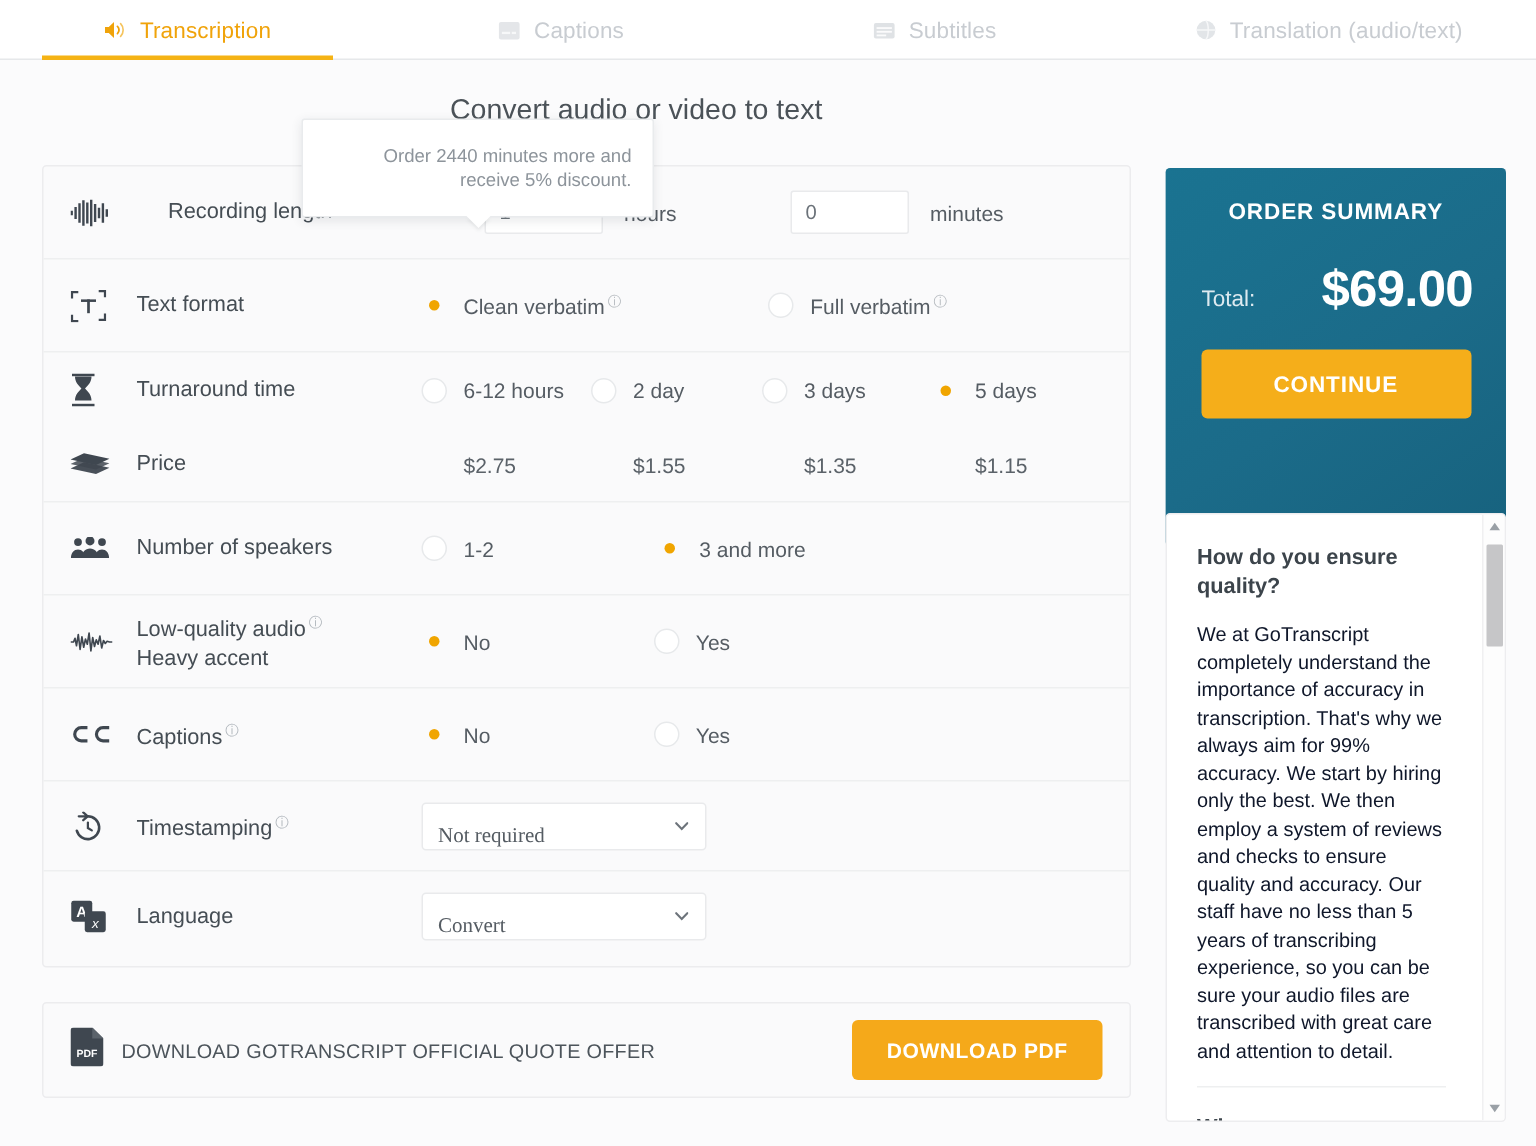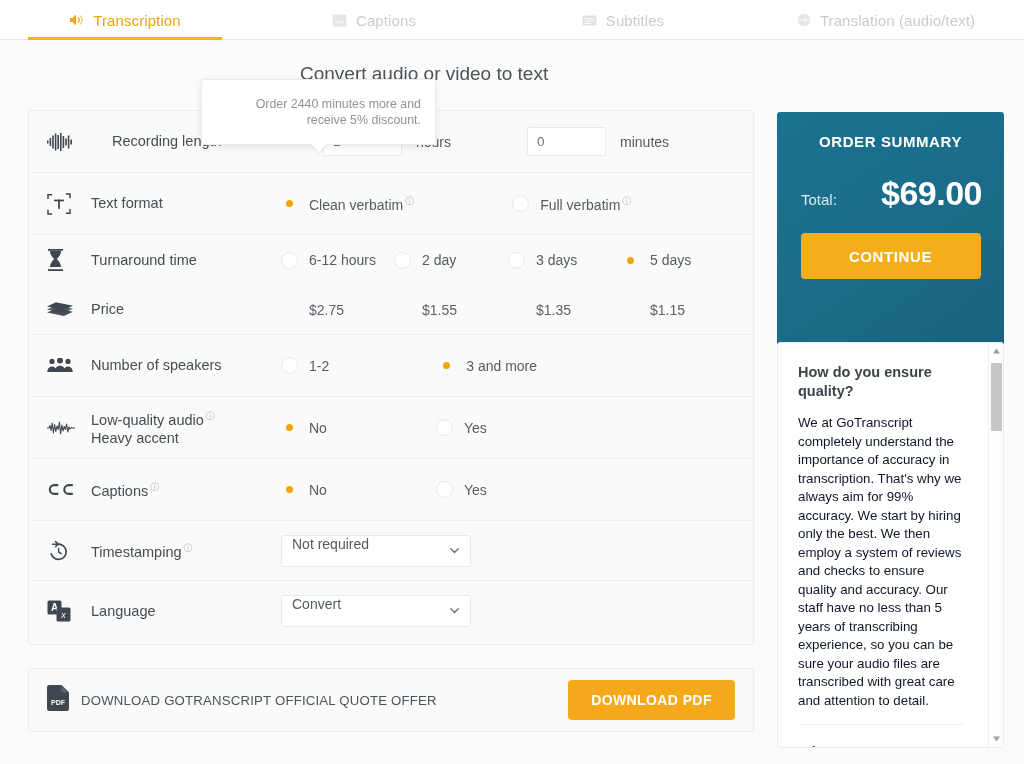--- a/index.html
+++ b/index.html
@@ -123,22 +123,22 @@
   .radio-label { font-size: 14px; color: #555c63; margin-left: 11px; white-space: nowrap; }
   .radio-label .sup { font-size: 9px; vertical-align: super; color: #b3b8bd; margin-left: 2px; }
 
   .price-cell { font-size: 14px; color: #5b6269; }
 
   
   .sel-wrap { position: relative; width: 190px; }
   .sel-box {
     width: 190px; height: 32px; background: #ffffff;
     border: 1px solid #e9eaec; border-radius: 3px;
-    display: flex; align-items: flex-start; padding: 0 10px;
-    font-size: 14px; color: #555c63; cursor: pointer;
+    display: flex; align-items: flex-end; padding: 0 10px;
+    font-size: 14px; color: #555c63; cursor: pointer; font-family: Liberation Serif, serif;
   }
   .sel-arrow {
     position: absolute; right: 12px; top: 50%; margin-top: -3px;
     width: 9px; height: 6px; pointer-events: none;
   }
 
   
   .dl-bar {
     position: absolute; left: 28px; top: 668px; width: 726px; height: 64px;
     background: #fafafb; border: 1px solid #ececee; border-radius: 3px;

